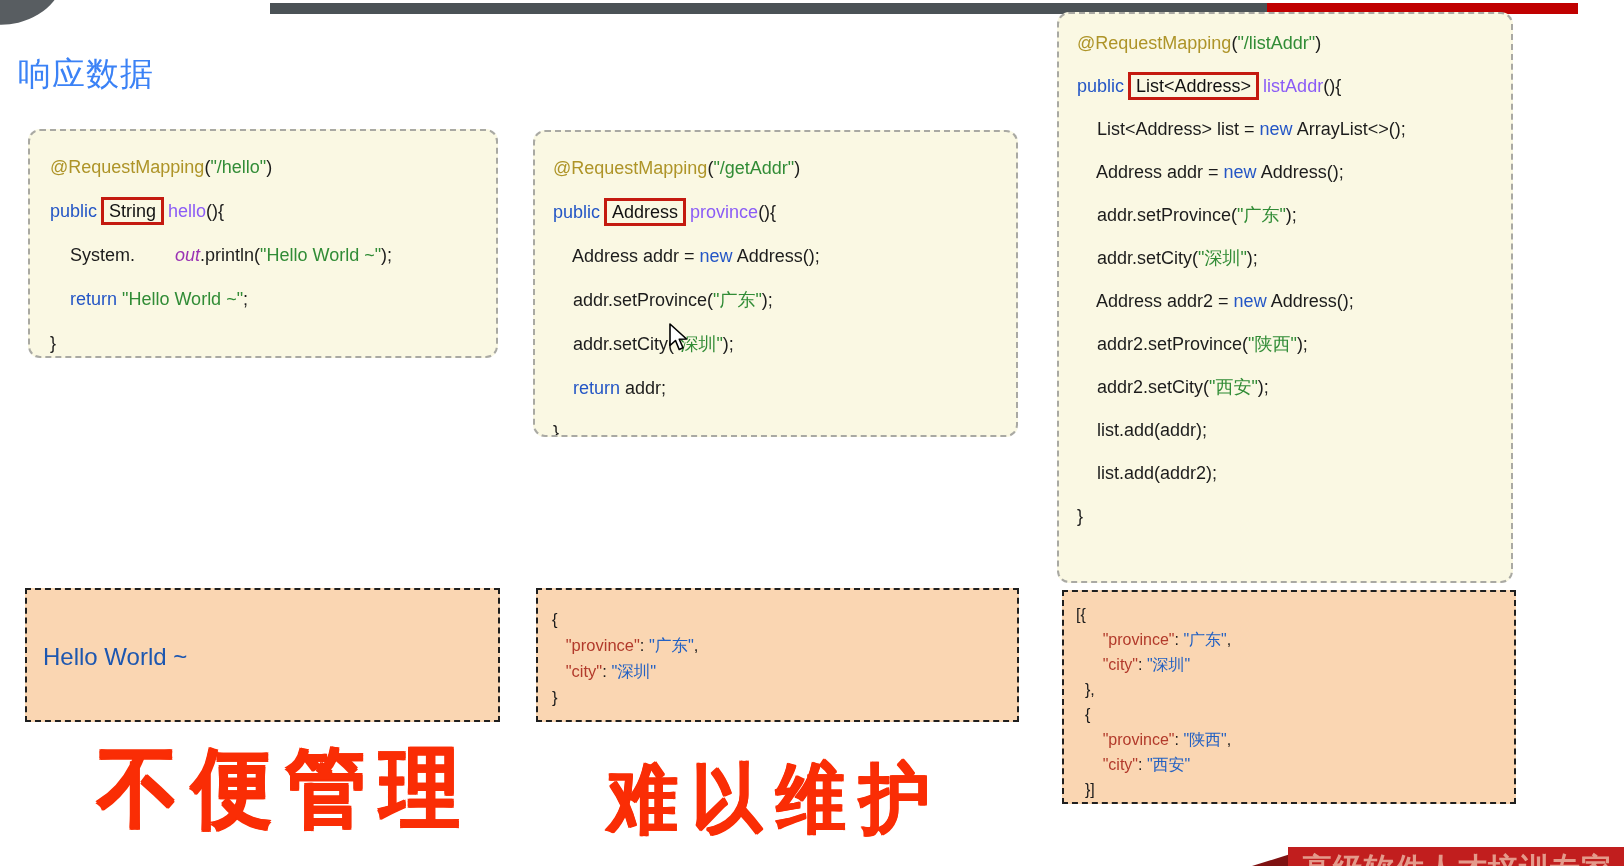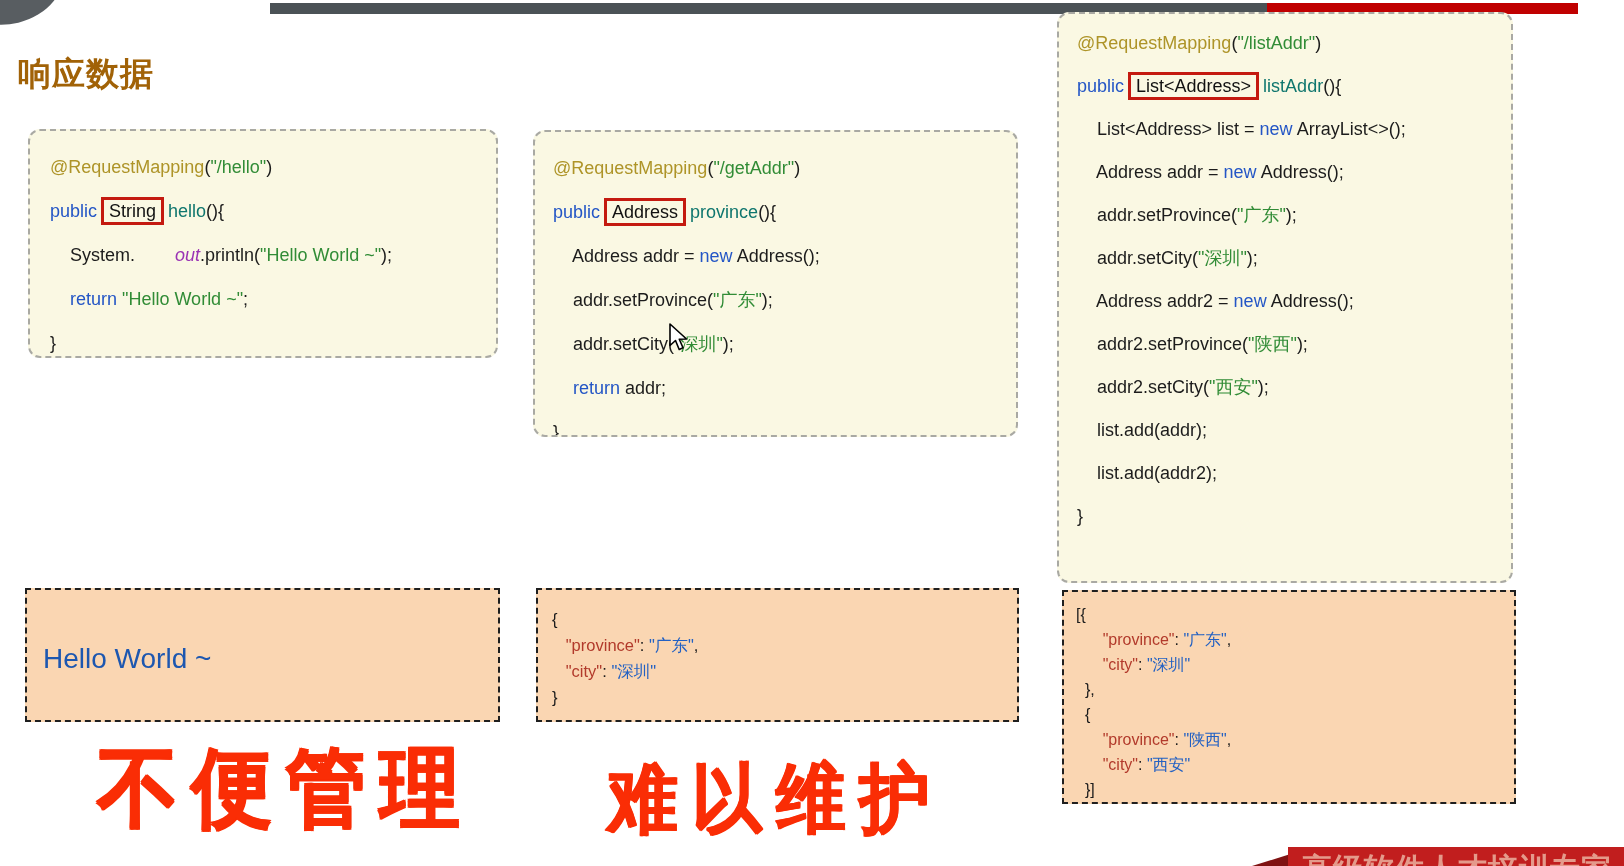--- a/index.html
+++ b/index.html
@@ -13,59 +13,59 @@
   .corner-logo {
     position:absolute; left:-48px; top:-62px; width:112px; height:86px;
     background:#585d61; border-radius:50%; transform:rotate(-14deg);
   }
   .bar { position:absolute; top:3px; height:11px; }
   .bar.gray { left:270px; width:997px; background:#4b5256; }
   .bar.red  { left:1267px; width:311px; background:#c00000; }
 
   .page-title {
     position:absolute; left:18px; top:52px;
-    font-size:33px; font-weight:bold; color:#a16207; letter-spacing:1px;
+    font-size:33px; font-weight:normal; color:#3b82f6; letter-spacing:1px;
   }
 
   
   .code-box {
     position:absolute; background:#faf8e3;
     border:2px dashed #a9a9a3; border-radius:12px;
     box-sizing:border-box; overflow:hidden;
   }
   #code-hello   { left:28px;   top:129px; width:470px; height:229px; padding:14px 0 0 20px; }
   #code-getaddr { left:533px;  top:130px; width:485px; height:307px; padding:14px 0 0 18px; }
   #code-listaddr{ left:1057px; top:12px;  width:456px; height:571px; padding:8px 0 0 18px; }
   .code-box .code-line { white-space:pre; font-size:18px; line-height:43px; }
   #code-hello .code-line, #code-getaddr .code-line { line-height:44px; }
 
   
   .tk-an { color:#ae9428; }
   .tk-st { color:#318c36; }
   .tk-kw { color:#2456c6; }
-  .tk-fn { color:#0f766e; }
+  .tk-fn { color:#8b5cf6; }
   .tk-pl { color:#1c1c1c; }
   .tk-ou { color:#9a33b4; font-style:italic;margin-left:40px; }
   .tk-bx { color:#111; border:3px solid #c41a10; padding:1px 5px; margin:0 4px; }
   .tk-key { color:#b23a2b; }
   .tk-val { color:#2361c3; }
 
   
   .out-box {
     position:absolute; background:#fad6b2;
     border:2px dashed #1f1f1f; box-sizing:border-box; overflow:hidden;
   }
   #out-hello   { left:25px;   top:588px; width:475px; height:134px; }
   #out-getaddr { left:536px;  top:588px; width:483px; height:134px; padding:16px 0 0 14px; }
   #out-listaddr{ left:1062px; top:590px; width:454px; height:214px; padding:10px 0 0 12px; }
   .out-box .code-line { white-space:pre; font-size:16.5px; line-height:26px; }
   #out-listaddr .code-line { line-height:25px; font-size:16px; }
   .hello-text {
     position:absolute; left:16px; top:53px;
-    font-size:28px; color:#1d57b0;
+    font-size:24px; color:#1d57b0;
   }
 
   
   .calligraphy {
     position:absolute; text-align:center; color:#fa2d05; font-weight:900;
     transform:scaleY(1.08);
     text-shadow:1.5px 0 0 #fa2d05, 0 1.5px 0 #fa2d05, 1.5px 1.5px 0 #fa2d05;
     letter-spacing:14px; white-space:nowrap;
   }
   #cap-left  { left:70px;  top:735px; width:430px; font-size:80px; }

